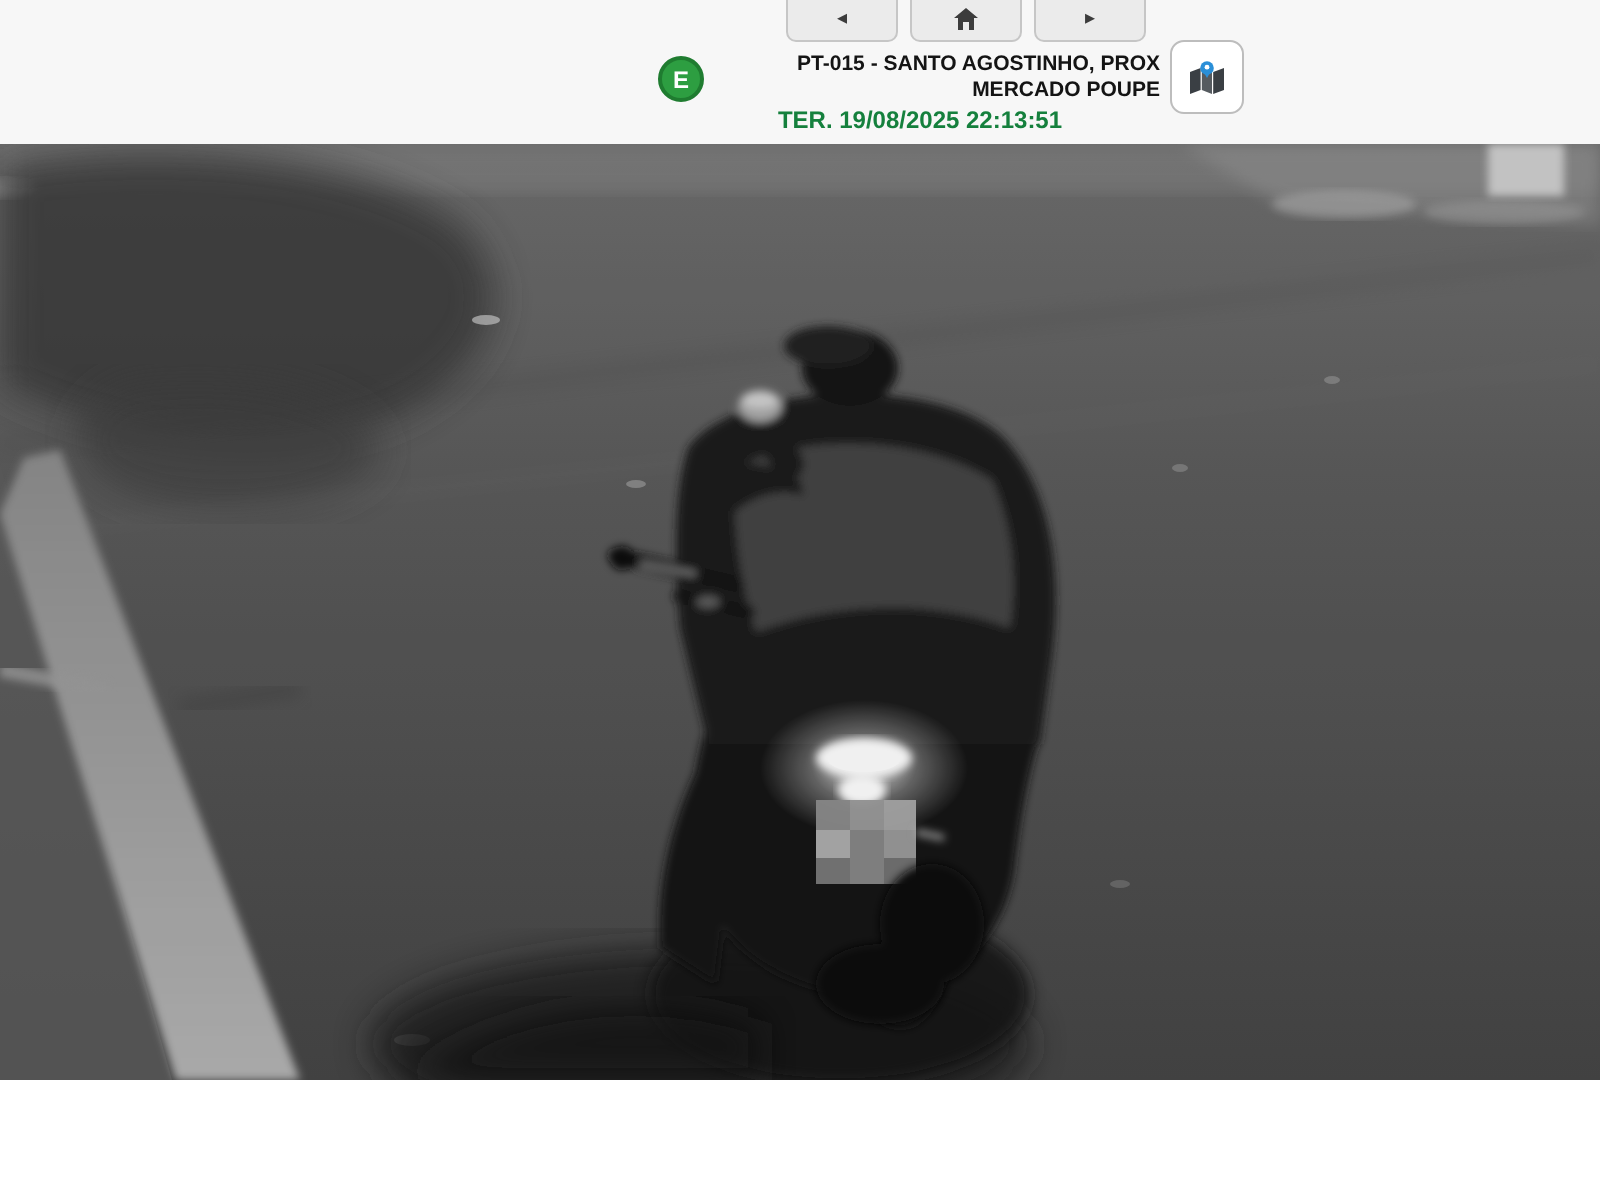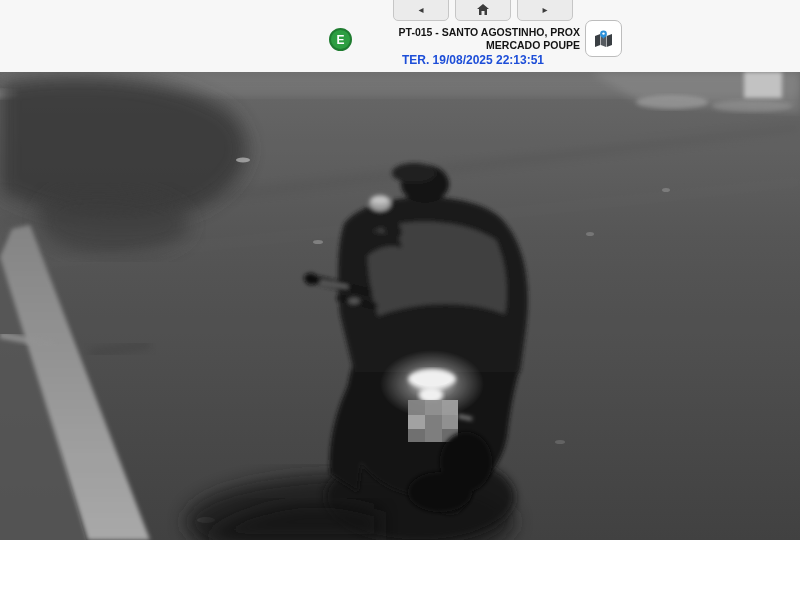--- a/index.html
+++ b/index.html
@@ -28,22 +28,22 @@
   .cam-title {
     position:absolute; left:342px; top:26px; width:238px;
     text-align:right; font-weight:bold; font-size:10.5px; line-height:13px; color:#141414;
   }
   .map-btn {
     position:absolute; left:585px; top:20px; width:37px; height:37px;
     background:#ffffff; border:1px solid #bdbdbd; border-radius:7px;
     display:flex; align-items:center; justify-content:center; cursor:pointer;
   }
   .timestamp {
-    position:absolute; left:323px; top:53px; width:300px;
-    text-align:center; font-weight:bold; font-size:12px; color:#1d4ed8;
+    position:absolute; left:310px; top:53px; width:300px;
+    text-align:center; font-weight:bold; font-size:12px; color:#15803d;
   }
 
   
   .camera-frame { position:absolute; left:0; top:72px; width:800px; height:468px; display:block; }
 
   
   .bottombar { position:absolute; left:0; top:540px; width:800px; height:52px; background:#ffffff; }
 </style>
 </head>
 <body>

